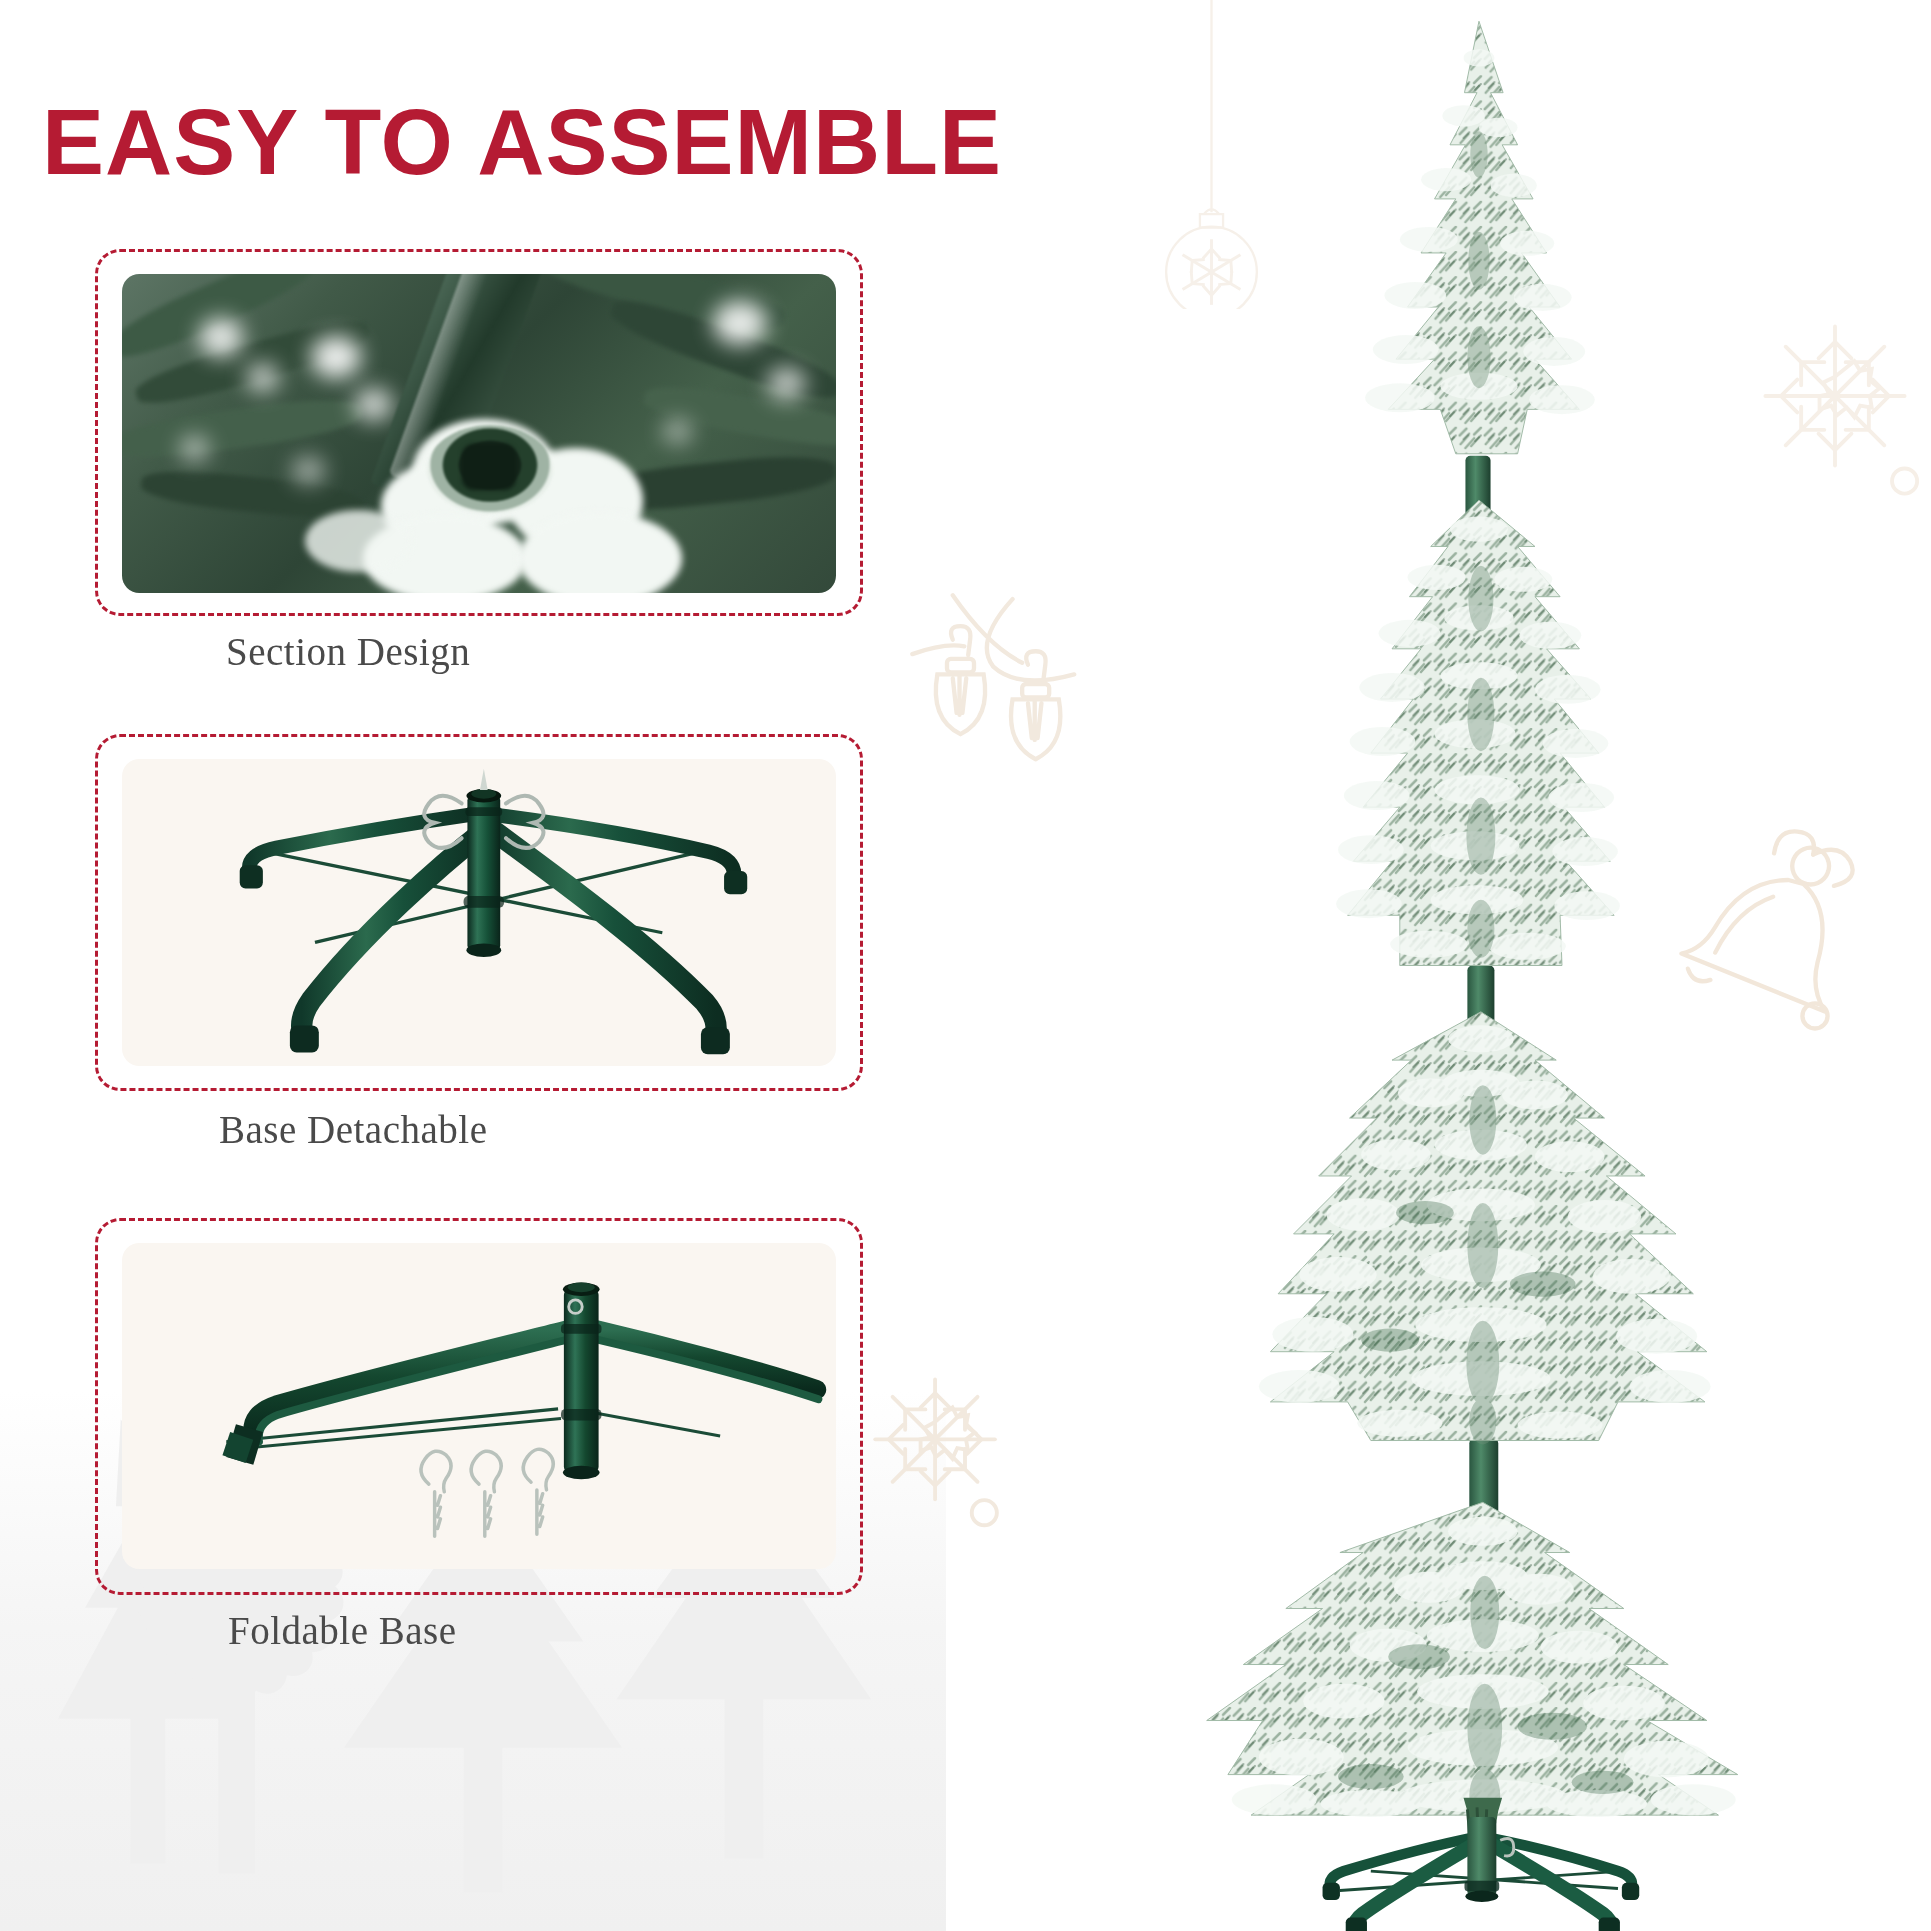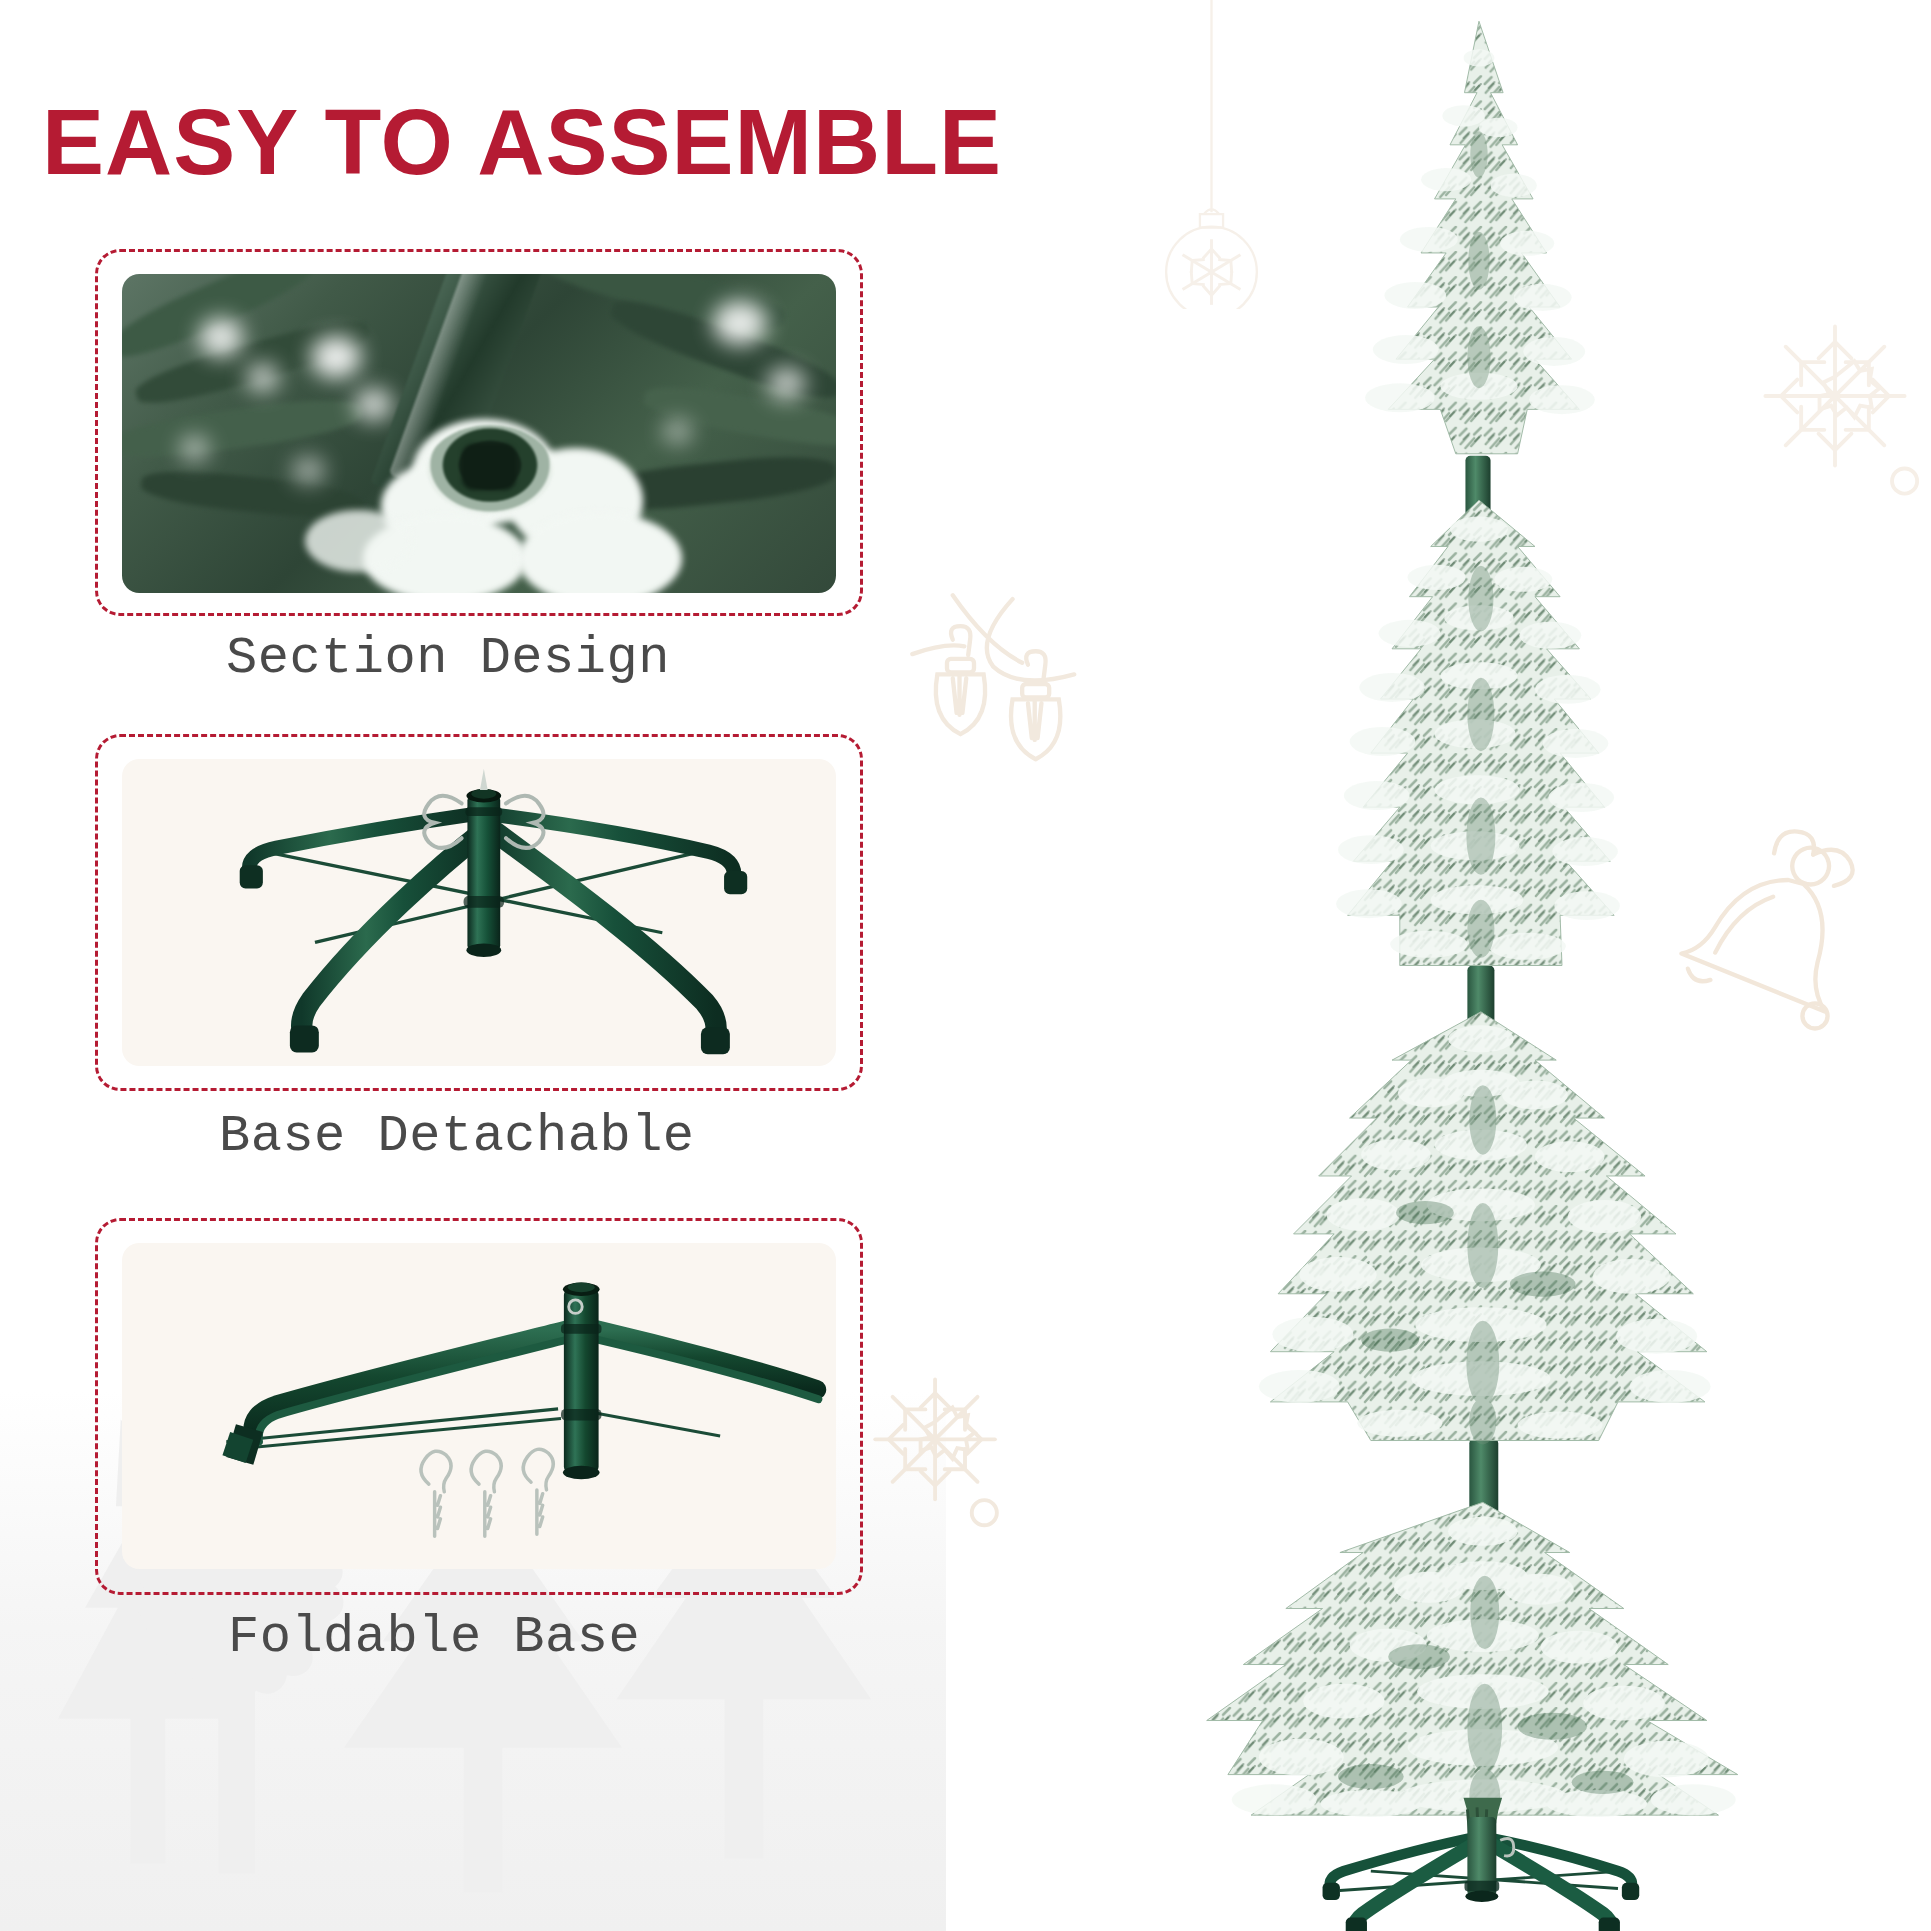--- a/index.html
+++ b/index.html
@@ -43,22 +43,22 @@
     background:transparent;
   }
   .media{
     position:absolute;
     border-radius:17.4px;
     overflow:hidden;
     box-sizing:border-box;
   }
   .caption{
     position:absolute;
-    font-family:Liberation Mono, monospace;
-    font-size:52px;
+    font-family:Liberation Serif, serif;
+    font-size:39px;
     color:#4A4A4A;
     white-space:nowrap;
     letter-spacing:0.5px;
   }
 
   
   .photo1{
     background:
       radial-gradient(circle at 72% 62%, rgba(255,255,255,.0) 0 38%, rgba(255,255,255,0) 39%),
       linear-gradient(135deg,#5d7565 0%,#415a48 22%,#2e4536 45%,#44604a 68%,#33493a 100%);

